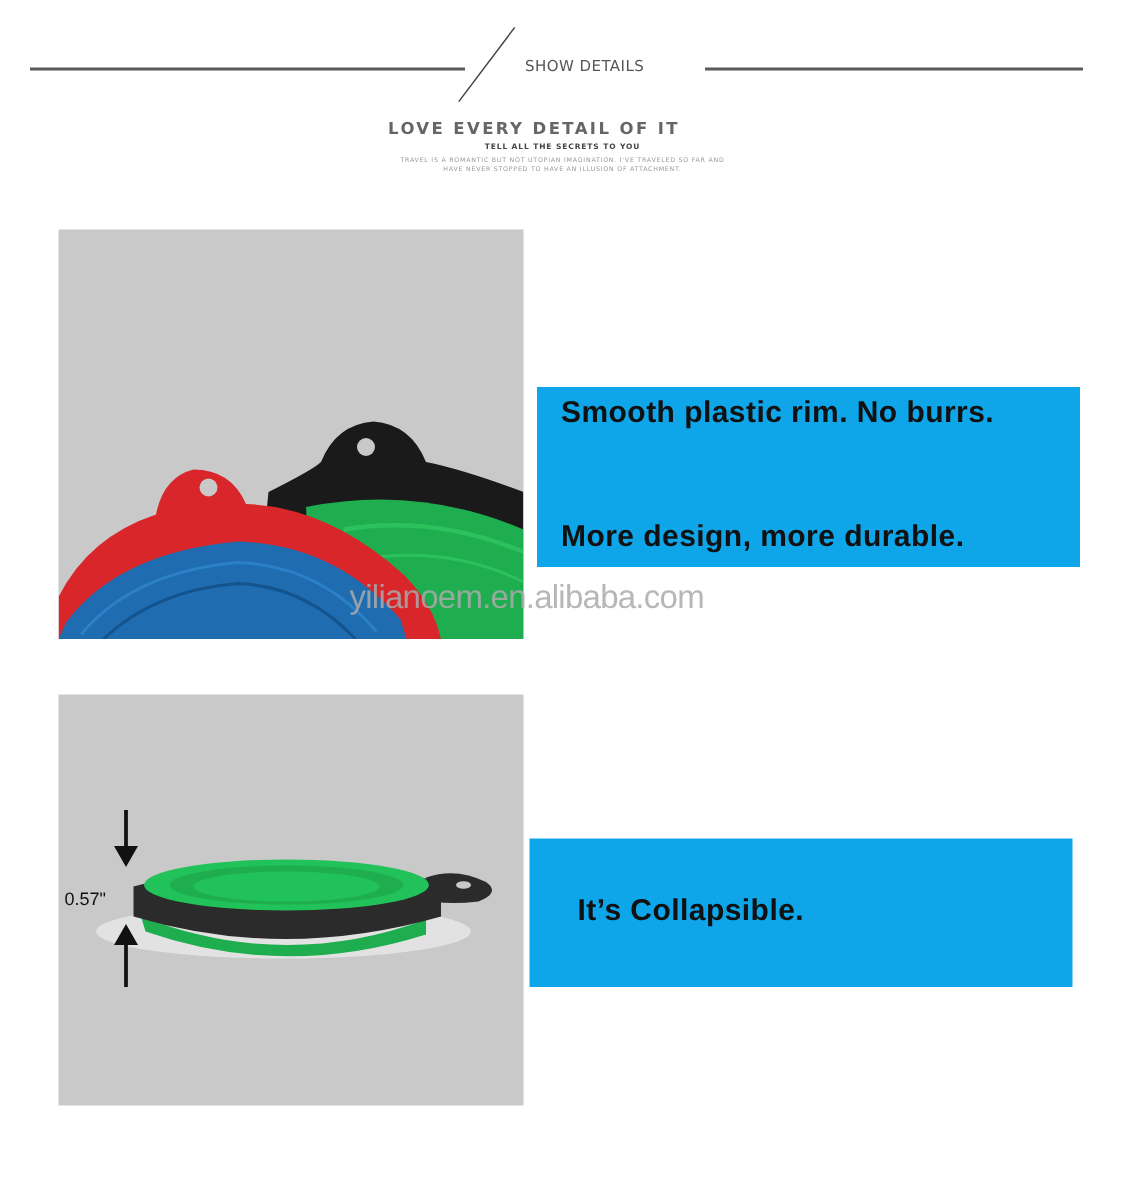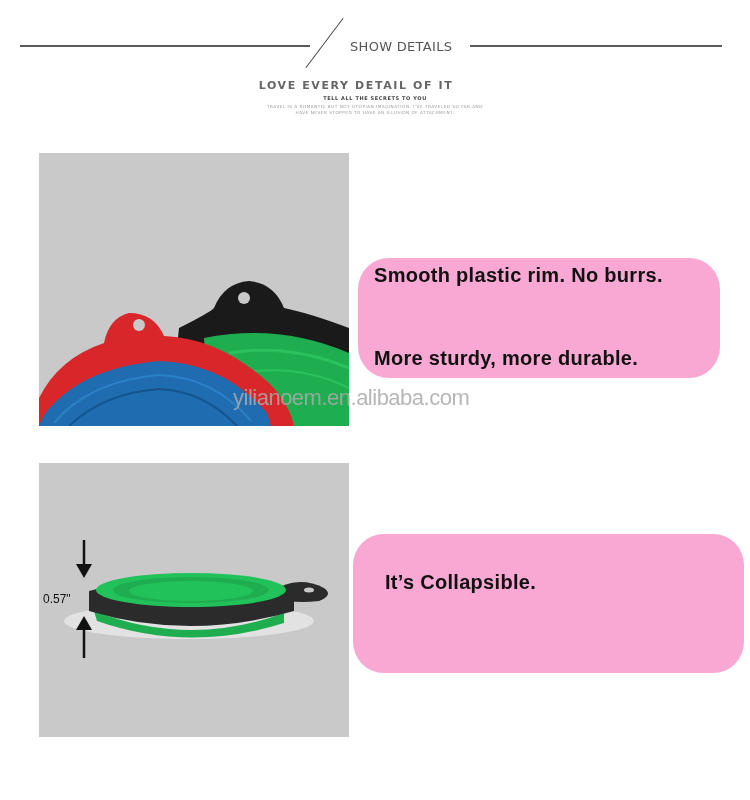--- a/index.html
+++ b/index.html
@@ -1,25 +1,25 @@
 <!DOCTYPE html>
 <html><head>
 <meta charset="utf-8">
 <style>
   html, body { margin:0; padding:0; background:#ffffff; }
   body { width:750px; height:800px; position:relative; overflow:hidden; font-family:"Liberation Sans", sans-serif; }
   .abs { position:absolute; }
   .hline { position:absolute; height:2px; background:#5a5a5a; }
   .slash { position:absolute; left:324px; top:12px; width:1px; height:62px; background:#444; transform:rotate(37deg); transform-origin:center; }
-  .show-details { position:absolute; left:350px; top:39px; font-size:13px; color:#555; letter-spacing:0.3px; font-family:"DejaVu Sans", sans-serif; }
+  .show-details { position:absolute; left:350px; top:39px; font-size:10px; color:#555; letter-spacing:0.3px; font-family:"DejaVu Sans", sans-serif; }
   .love { position:absolute; left:0; width:712px; top:79px; text-align:center; font-size:11px; font-weight:bold; color:#666; letter-spacing:1.6px; font-family:"DejaVu Sans", sans-serif; }
   .tell { position:absolute; left:0; width:750px; top:95px; text-align:center; font-size:5px; font-weight:bold; color:#444; letter-spacing:0.6px; font-family:"DejaVu Sans", sans-serif; }
   .travel { position:absolute; left:0; width:750px; top:104px; text-align:center; font-size:4.2px; color:#999; letter-spacing:0.5px; line-height:6px; font-family:"DejaVu Sans", sans-serif; }
   .panel { position:absolute; background:#c9c9c9; overflow:hidden; }
-  .box { position:absolute; background:#f9a8d4;border-radius:31px; }
+  .box { position:absolute; background:#0ea5e9; }
   .box-line { position:absolute; font-size:20px; font-weight:bold; color:#111; white-space:nowrap; letter-spacing:0.3px; }
   .watermark { position:absolute; left:233px; top:385px; font-size:22px; color:rgba(170,170,170,0.85); letter-spacing:-0.5px; white-space:nowrap; font-family:"Liberation Sans", sans-serif; }
   .dim-label { position:absolute; left:43px; top:592px; font-size:12px; color:#111; }
 </style>
 </head>
 <body>
 
 <div>
   <div class="hline" style="left:20px; top:45px; width:290px;"></div>
   <div class="slash"></div>
@@ -45,21 +45,21 @@
     <path d="M0,245 Q20,205 65,190 Q70,165 90,160 Q115,160 125,183 Q180,185 230,230 Q250,250 255,273 L0,273 Z" fill="#d9262a"></path>
     <circle cx="100" cy="172" r="6" fill="#c9c9c9"></circle>
     <path d="M5,262 Q40,215 120,208 Q185,210 228,260 L232,273 L0,273 Z" fill="#1f6cb0"></path>
     <path d="M15,270 Q50,228 120,222 Q175,224 212,268" stroke="#2b80c8" stroke-width="2" fill="none"></path>
     <path d="M30,273 Q65,240 120,236 Q165,238 198,273" stroke="#14548e" stroke-width="2" fill="none"></path>
   </svg>
 </div>
 
 <div class="box" style="left:358px; top:258px; width:362px; height:120px;">
   <div class="box-line" style="left:16px; top:6px;">Smooth plastic rim. No burrs.</div>
-  <div class="box-line" style="left:16px; top:89px;">More sturdy, more durable.</div>
+  <div class="box-line" style="left:16px; top:89px;">More design, more durable.</div>
 </div>
 
 <div class="watermark">yilianoem.en.alibaba.com</div>
 
 <div class="panel" style="left:39px; top:463px; width:310px; height:274px;">
   <svg width="310" height="274" viewBox="0 0 310 274">
 
     <ellipse cx="150" cy="158" rx="125" ry="18" fill="#e8e8e8" opacity="0.8"></ellipse>
 
     <path d="M55,148 Q150,185 245,150 L245,160 Q150,190 58,158 Z" fill="#1fae4f"></path>
@@ -76,15 +76,15 @@
   
   <svg class="abs" width="20" height="125" style="left:35px; top:75px;">
     <line x1="10" y1="2" x2="10" y2="28" stroke="#111" stroke-width="2.5"></line>
     <polygon points="2,26 18,26 10,40" fill="#111"></polygon>
     <line x1="10" y1="92" x2="10" y2="120" stroke="#111" stroke-width="2.5"></line>
     <polygon points="2,92 18,92 10,78" fill="#111"></polygon>
   </svg>
 </div>
 <div class="dim-label">0.57"</div>
 
-<div class="box" style="left:353px; top:534px; width:362px; height:139px;padding-left:29px;">
+<div class="box" style="left:353px; top:559px; width:362px; height:99px;">
   <div class="box-line" style="left:32px; top:37px;">It’s Collapsible.</div>
 </div>
 
 </body></html>

